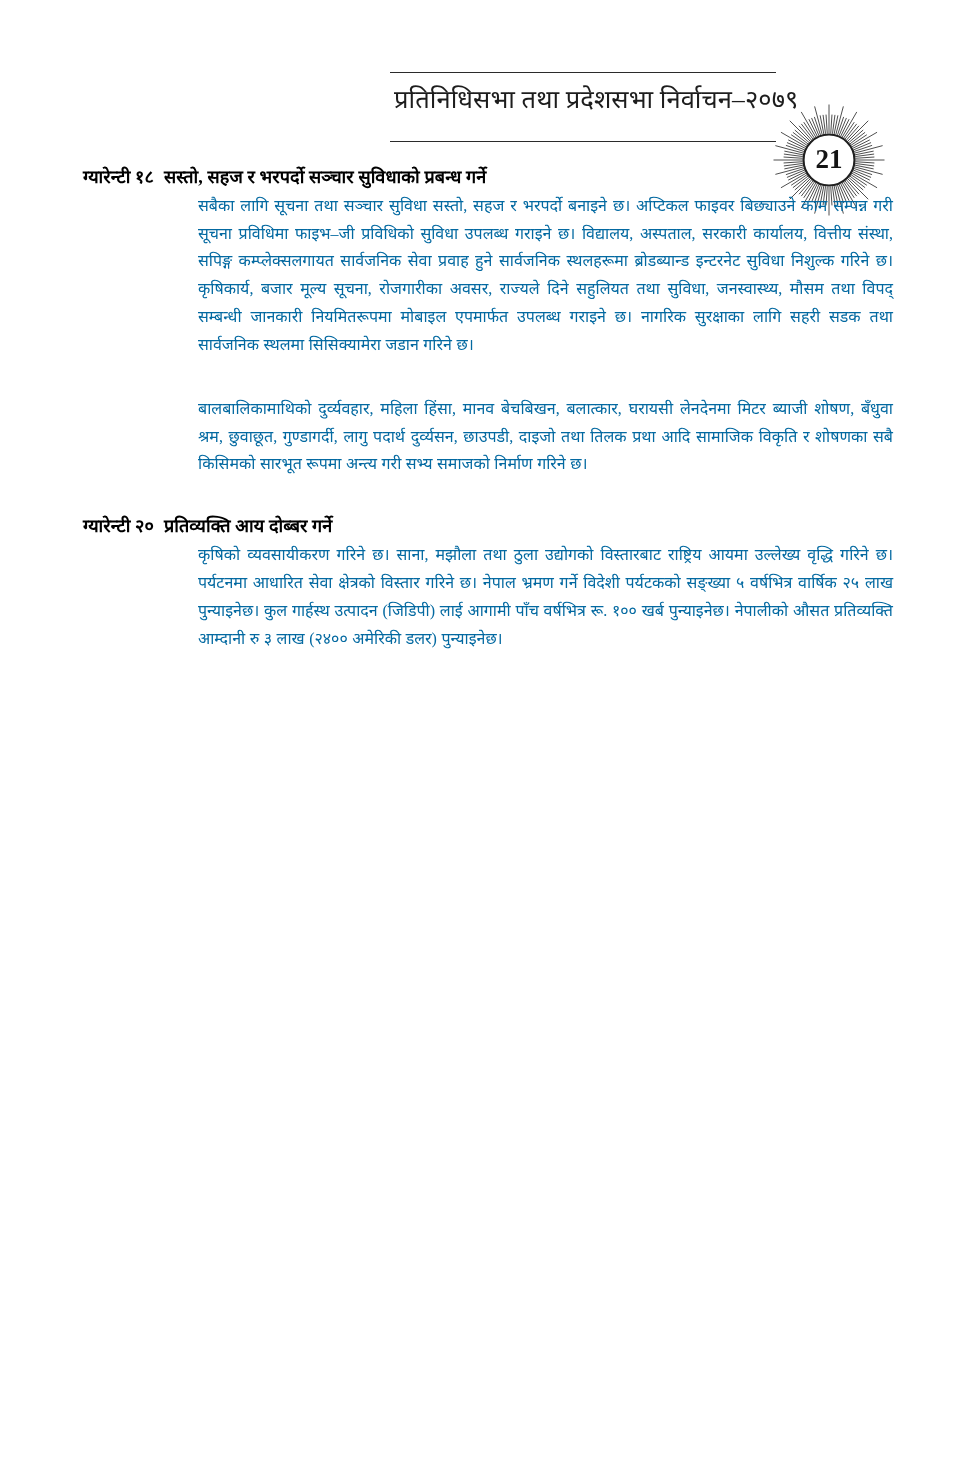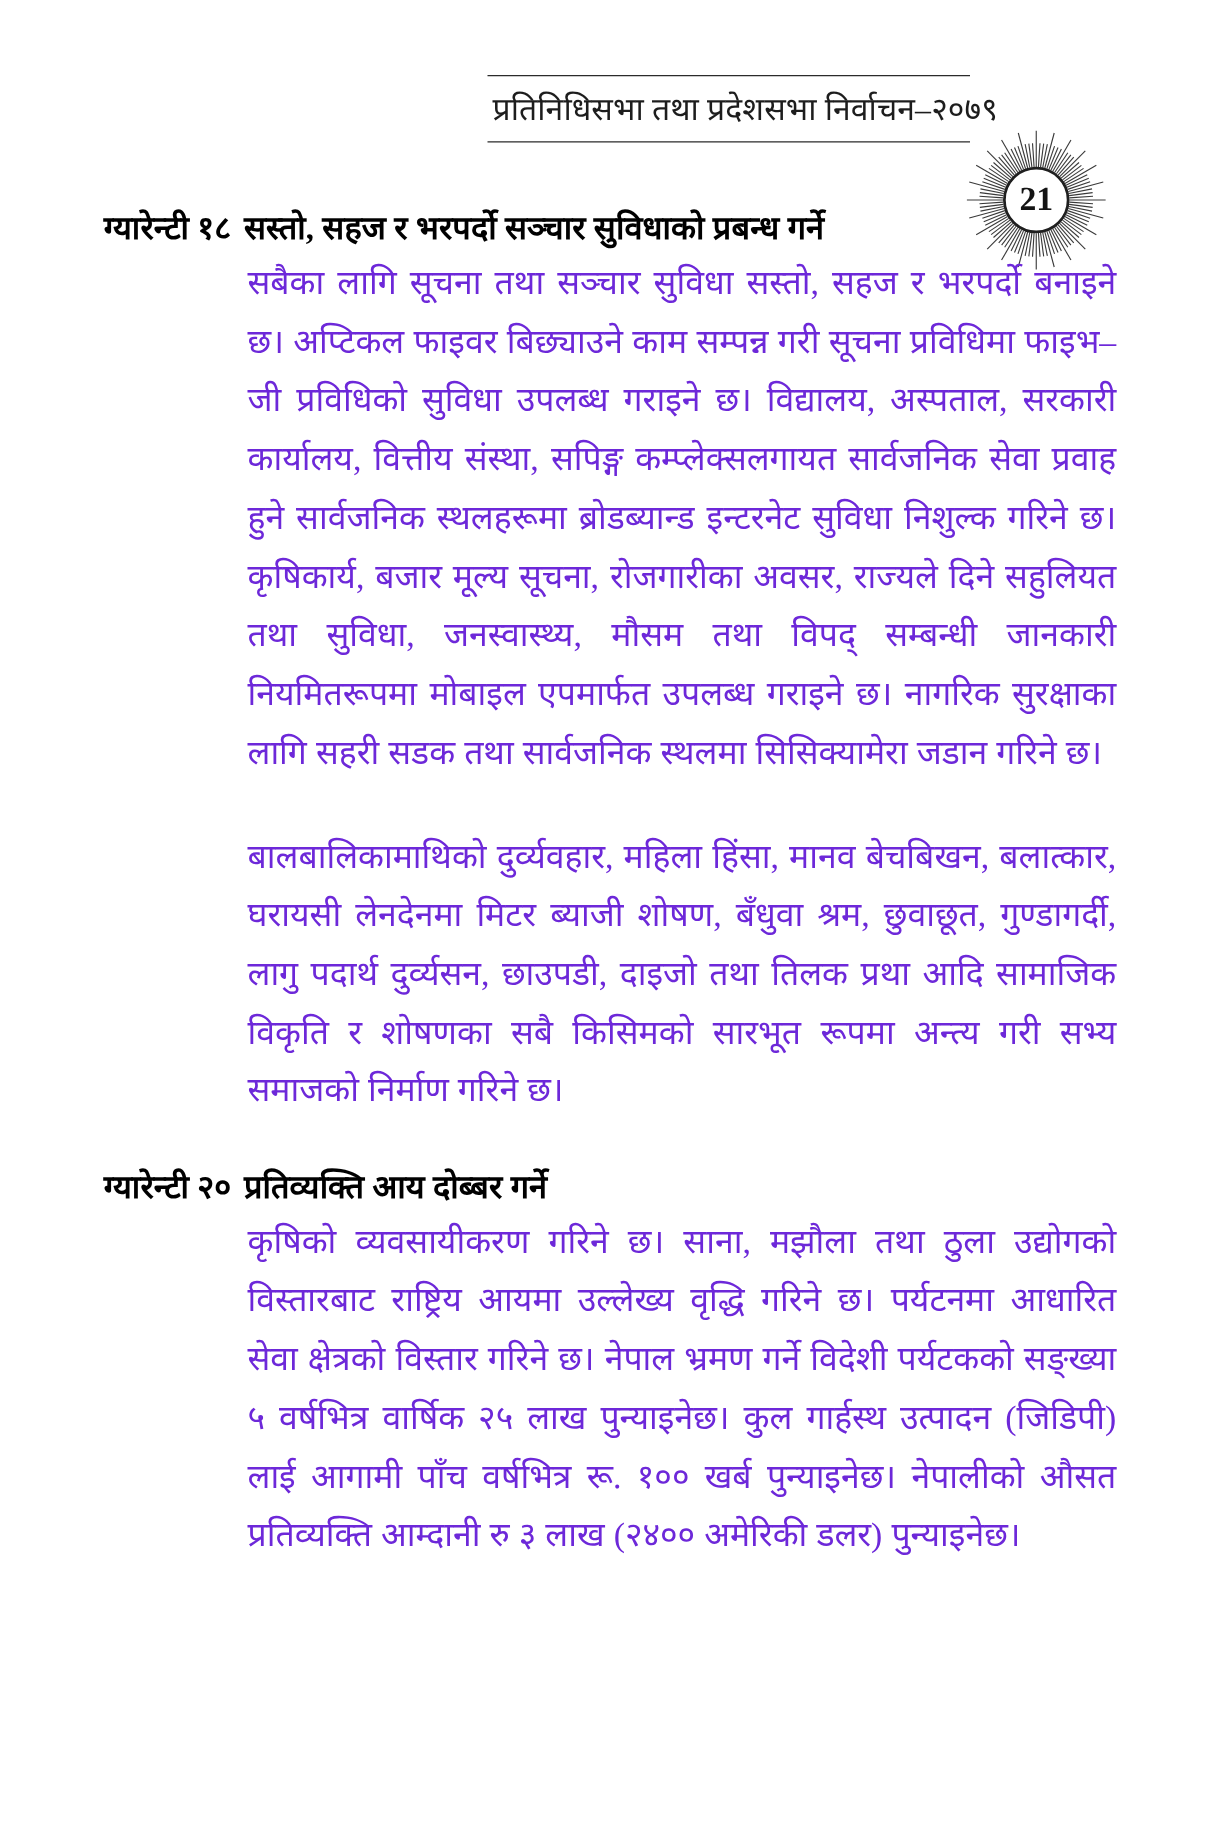--- a/index.html
+++ b/index.html
@@ -20,25 +20,25 @@
   .page-header {
     position: absolute;
     left: 0;
     top: 52px;
     width: 975px;
     height: 120px;
   }
   .header-rule-box {
     position: absolute;
     left: 390px;
-    top: 8px;
+    top: 20px;
     width: 386px;
     border-top: 1.4px solid #2b2b2b;
     border-bottom: 1.4px solid #2b2b2b;
-    height: 54px;
+    height: 70px;
     box-sizing: border-box;
   }
   .header-title {
     position: absolute;
     left: 0;
     top: 0;
     width: 386px;
     height: 54px;
     line-height: 54px;
     text-align: left;
@@ -84,39 +84,39 @@
   .content {
     position: absolute;
     left: 83px;
     top: 165px;
     width: 810px;
   }
   .guarantee-block {
     margin-bottom: 30px;
   }
   .guarantee-heading {
-    font-size: 26px;
+    font-size: 18px;
     font-weight: bold;
     color: #000000;
     line-height: 1.38;
     margin: 0 0 2px 0;
     letter-spacing: 0.1px;
     white-space: nowrap;
   }
   .guarantee-heading .g-label {
     margin-right: 10px;
   }
   .guarantee-body {
     margin: 0;
     padding-left: 115px;
-    font-size: 27px;
+    font-size: 16px;
     line-height: 1.74;
     text-align: justify;
     text-align-last: left;
-    color: #6d28d9;
+    color: #0369a1;
     word-spacing: 0.5px;
   }
   #block-18 { margin-bottom: 36px; }
   #block-19 { margin-bottom: 36px; }
 </style>
 </head>
 <body>
 
 <div class="page-header">
   <div class="header-rule-box">

